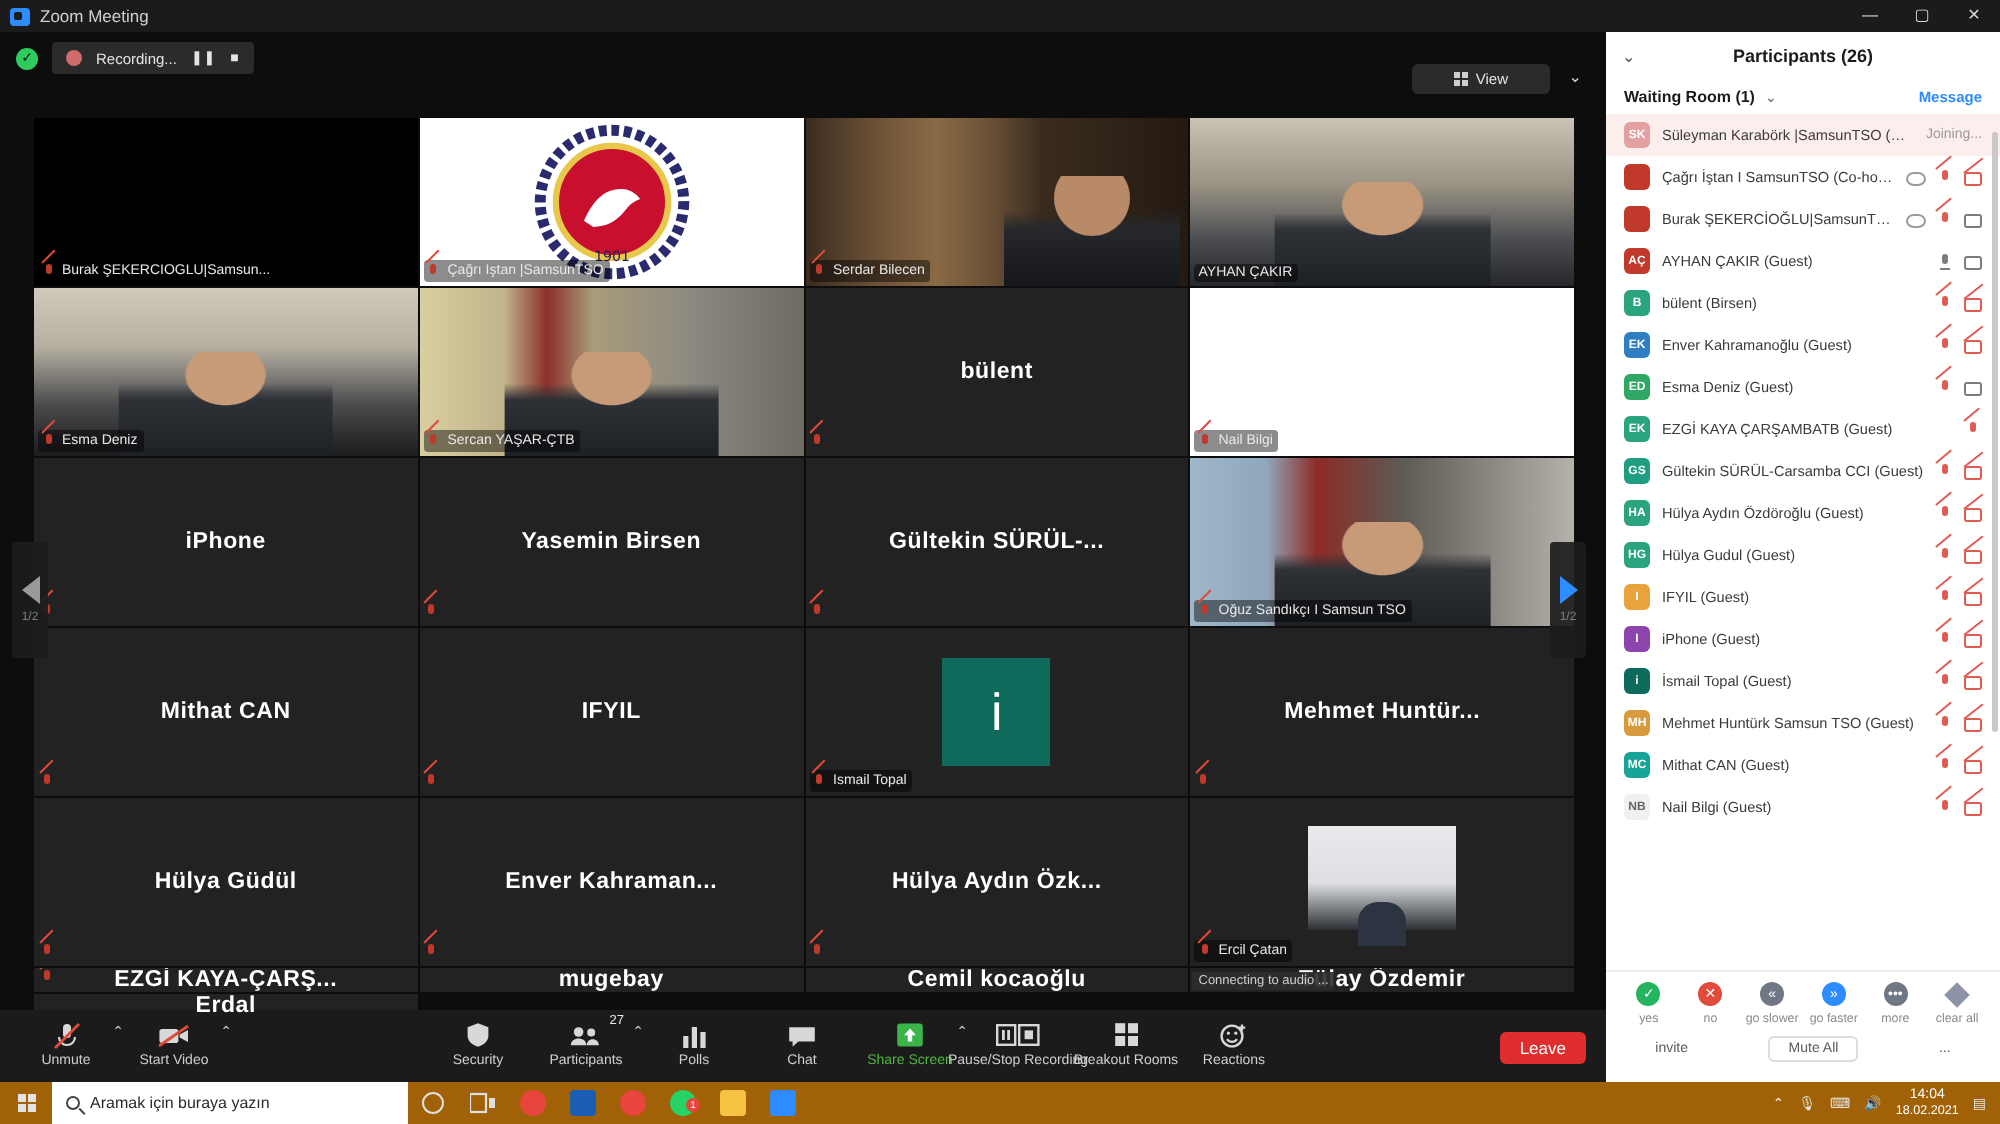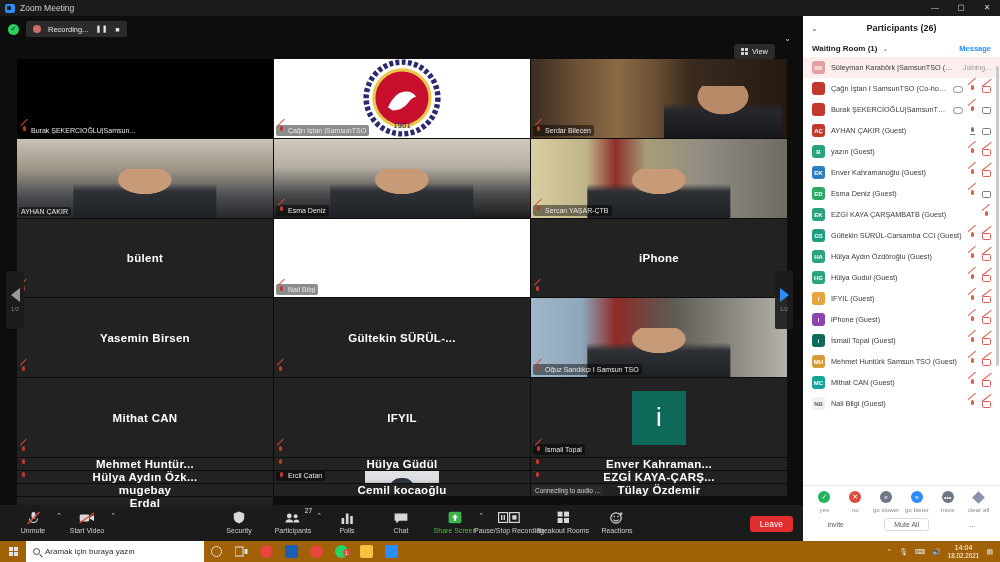--- a/index.html
+++ b/index.html
@@ -45,40 +45,40 @@
   }
   .rec-pill {
     background: #2b2b2b; border-radius: 2px; height: 16px; padding: 0 7px;
     display: flex; align-items: center; gap: 7px;
   }
   .rec-dot { width: 8px; height: 8px; border-radius: 50%; background: #d16a6a; }
   .rec-label { color: #e4e4e4; font-size: 7.5px; }
   .rec-ctrl { color: #e4e4e4; font-size: 7px; letter-spacing: 0.5px; }
   .view-btn {
     position: absolute; top: 16px; right: 28px; background: #2b2b2b;
-    border-radius: 3px; height: 15px; padding: 0 7px;
-    display: flex; align-items: center; gap: 4px; z-index: 6; margin-top: 12px;
+    border-radius: 3px; height: 15px; padding: 0 21px;
+    display: flex; align-items: center; gap: 4px; z-index: 6;
   }
   .view-btn span { color: #e4e4e4; font-size: 7.5px; }
   .view-grid-ico {
     width: 7px; height: 7px;
     background:
       linear-gradient(#cfcfcf,#cfcfcf) 0 0/3px 3px no-repeat,
       linear-gradient(#cfcfcf,#cfcfcf) 4px 0/3px 3px no-repeat,
       linear-gradient(#cfcfcf,#cfcfcf) 0 4px/3px 3px no-repeat,
       linear-gradient(#cfcfcf,#cfcfcf) 4px 4px/3px 3px no-repeat;
   }
   .view-caret { position:absolute; top:18px; right:12px; color:#cfcfcf; font-size:8px; z-index:6;}
 
   
   .grid {
     position: absolute; top: 43px; left: 17px;
     width: 770px; height: 450px;
     display: grid;
-    grid-template-columns: repeat(3, 1fr);
+    grid-template-columns: repeat(4, 1fr);
     grid-template-rows: repeat(5, 1fr);
     gap: 1px;
   }
   .tile {
     position: relative; background: #222222; overflow: hidden;
     display: flex; align-items: center; justify-content: center;
   }
   .tile.active { outline: 2px solid #9ace4a; outline-offset: -2px; }
   .tile-name-center {
     color: #ffffff; font-size: 11.5px; font-weight: bold; text-align: center;
@@ -662,21 +662,21 @@
         <div class="p-row">
           <div class="p-av" style="background:#c0392b">AÇ</div>
           <div class="p-name">AYHAN ÇAKIR (Guest)</div>
           <div class="p-icons">
             <div class="ic ic-mic-on"></div>
             <div class="ic ic-cam-on"></div>
           </div>
         </div>
         <div class="p-row">
           <div class="p-av" style="background:#2aa37f">B</div>
-          <div class="p-name">yazın (Guest)</div>
+          <div class="p-name">bülent (Birsen)</div>
           <div class="p-icons">
             <div class="ic ic-mic-off"></div>
             <div class="ic ic-cam-off"></div>
           </div>
         </div>
         <div class="p-row">
           <div class="p-av" style="background:#2e7ec4">EK</div>
           <div class="p-name">Enver Kahramanoğlu (Guest)</div>
           <div class="p-icons">
             <div class="ic ic-mic-off"></div>

